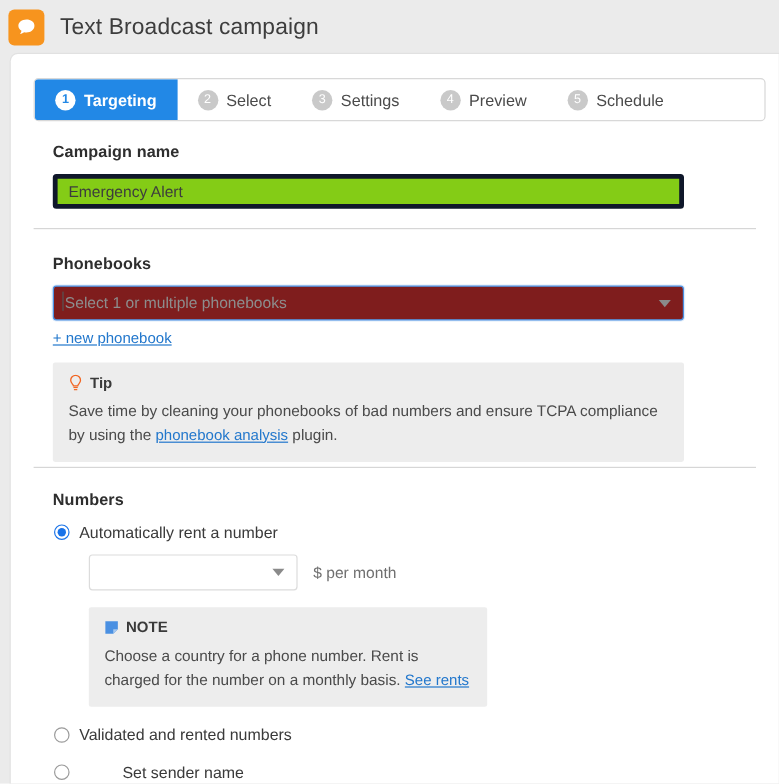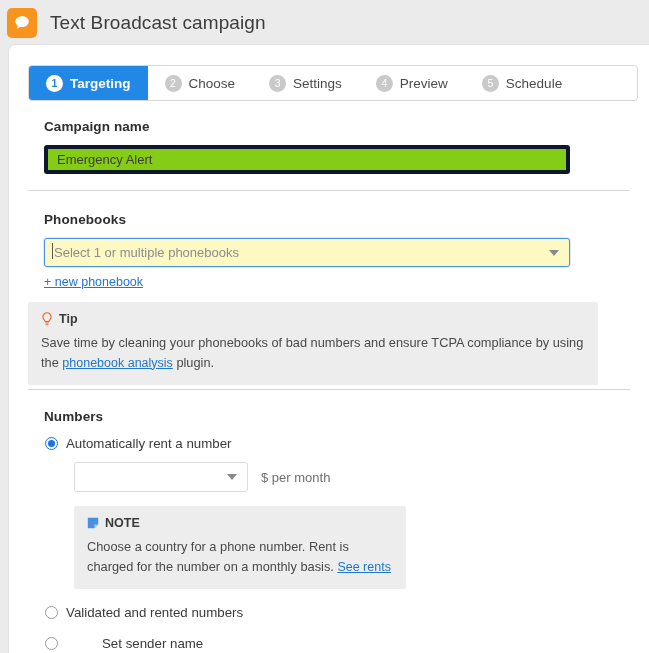--- a/index.html
+++ b/index.html
@@ -134,21 +134,21 @@
     color: #3d3d3d;
     padding: 0 9px;
     outline: none;
   }
   .select-box {
     position: relative;
     width: 526px;
     height: 29px;
     border: 1px solid #d2d2d2;
     border-radius: 3px;
-    background: #fef9c3;
+    background: #7f1d1d;
     display: flex;
     align-items: center;
     padding: 0 9px;
     cursor: pointer;
   }
   .select-box.focused {
     border: 1px solid #4a90e2;
     box-shadow: 0 0 0 1px rgba(74,144,226,0.18);
   }
   .select-box .placeholder {
@@ -264,21 +264,21 @@
 
 <div id="card">
 
   <div id="tabs">
     <div class="tab active">
       <span class="num">1</span>
       <span>Targeting</span>
     </div>
     <div class="tab">
       <span class="num">2</span>
-      <span>Choose</span>
+      <span>Select</span>
     </div>
     <div class="tab">
       <span class="num">3</span>
       <span>Settings</span>
     </div>
     <div class="tab">
       <span class="num">4</span>
       <span>Preview</span>
     </div>
     <div class="tab">
@@ -299,21 +299,21 @@
 
     <div class="select-box focused" style="margin-left:19px; margin-top:11px;">
       <span class="placeholder">Select 1 or multiple phonebooks</span>
       <span class="caret"></span>
     </div>
 
     <div style="margin-left:19px; margin-top:7px;">
       <span class="link">+ new phonebook</span>
     </div>
 
-    <div class="callout" style="margin-left:3px; margin-top:13px; width:570px;">
+    <div class="callout" style="margin-left:19px; margin-top:13px; width:526px;">
       <div class="callout-title">
         <span class="ico">
           <svg width="12" height="14" viewBox="0 0 12 14" aria-hidden="true">
             <path d="M6 0.8A4.1 4.1 0 0 0 1.9 4.9c0 1.5 0.8 2.4 1.5 3.2 0.4 0.5 0.7 0.9 0.8 1.4h3.6c0.1 -0.5 0.4 -0.9 0.8 -1.4 0.7 -0.8 1.5 -1.7 1.5 -3.2A4.1 4.1 0 0 0 6 0.8z" fill="none" stroke="#f26522" stroke-width="1.1"></path>
             <rect x="4.2" y="10.4" width="3.6" height="1" fill="#f26522"></rect>
             <rect x="4.6" y="12.2" width="2.8" height="1" fill="#f26522"></rect>
           </svg>
         </span>
         <span>Tip</span>
       </div>

